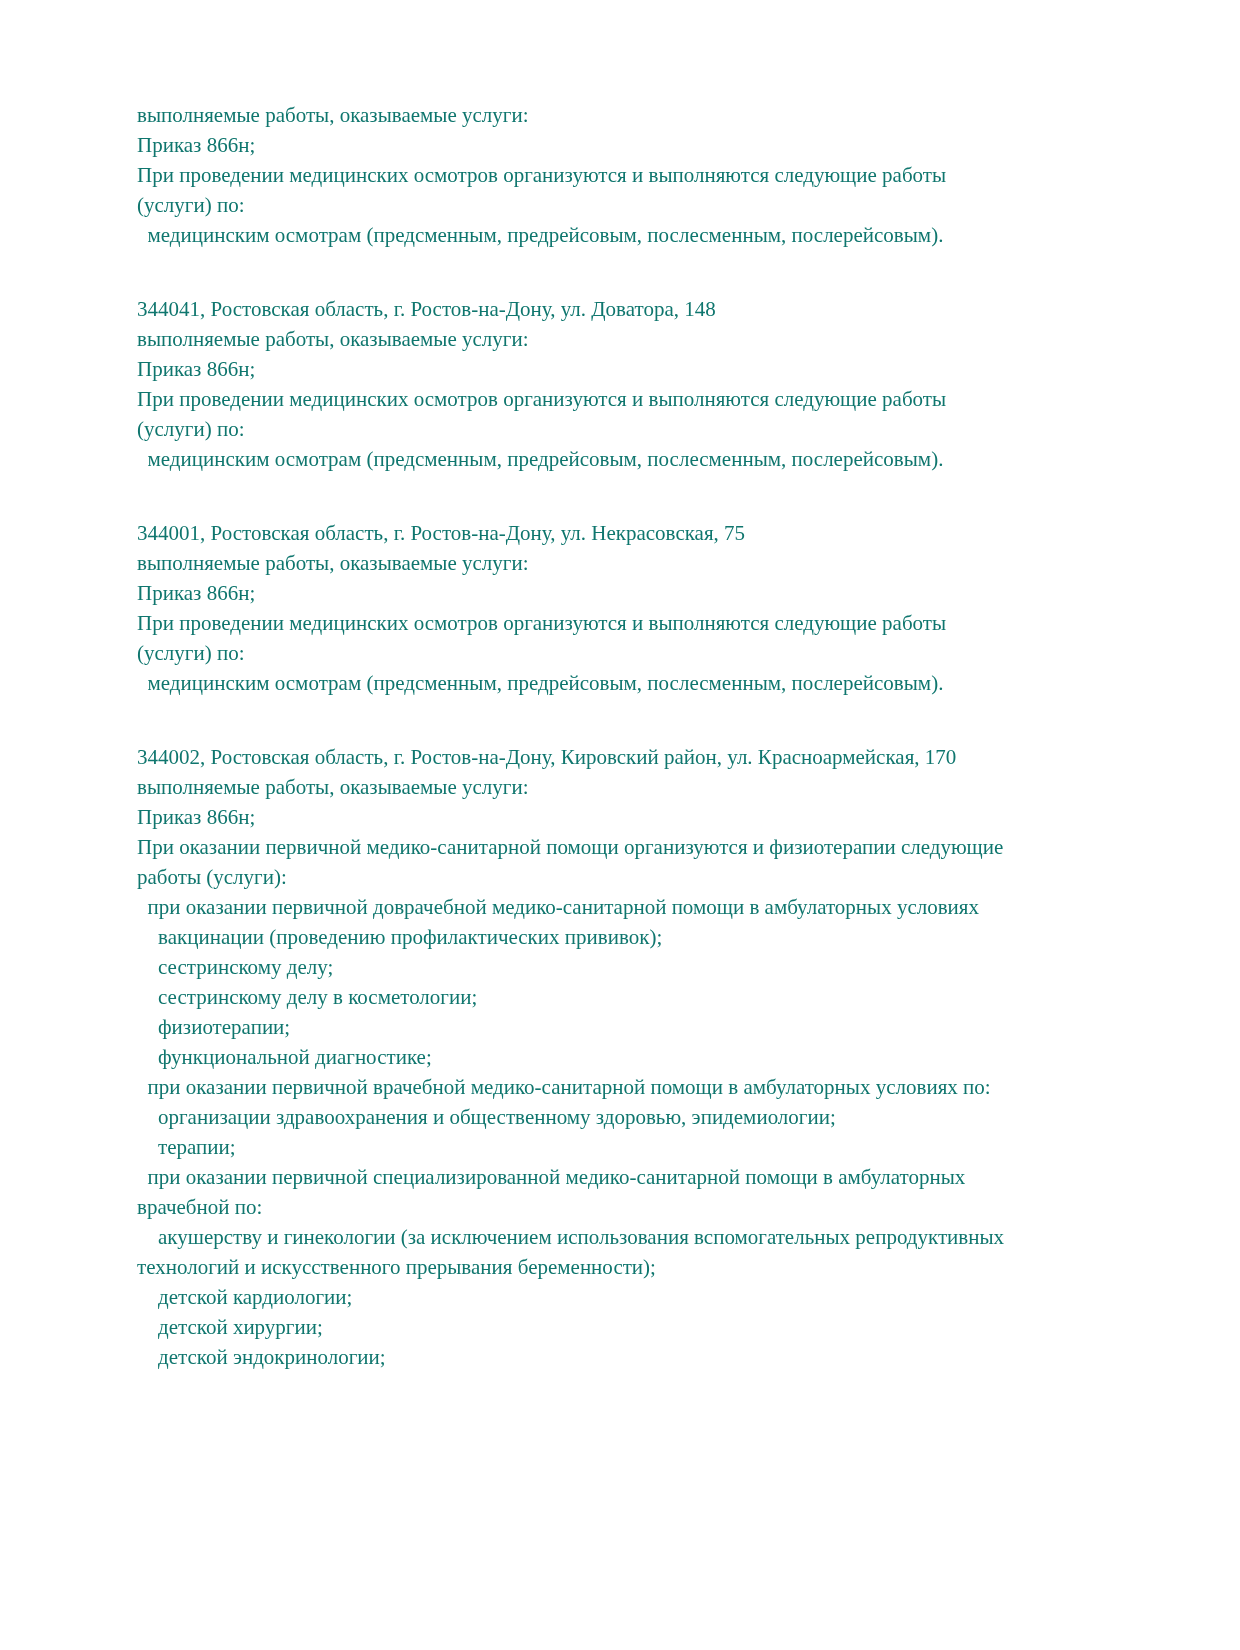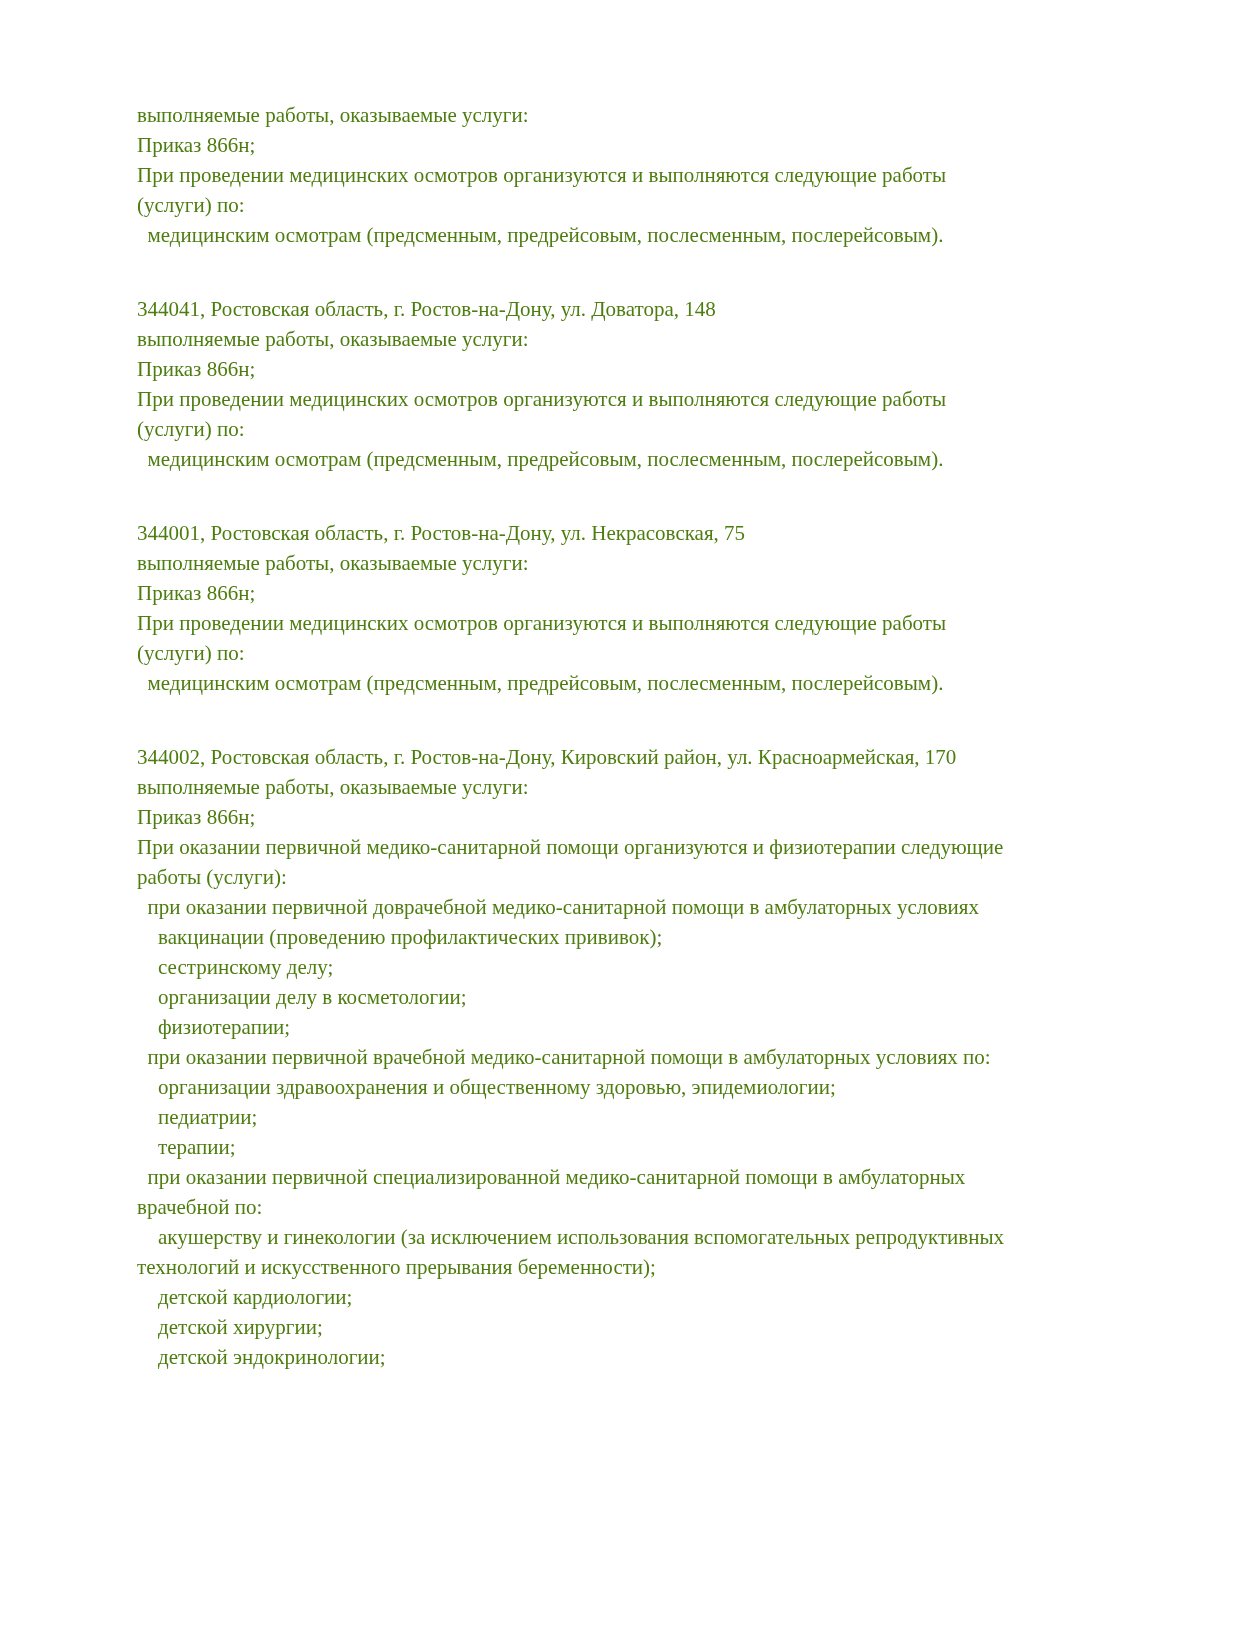--- a/index.html
+++ b/index.html
@@ -21,21 +21,21 @@
     width: 1010px;
   }
   .block {  }
   .block + .block { margin-top: 44px; }
   .line {
     font-family: "Liberation Serif", "DejaVu Serif", serif;
     font-size: 21px;
     line-height: 30px;
     height: 30px;
     white-space: pre;        
-    color: #4d7c0f;
+    color: #0f766e;
   }
 </style>
 </head>
 <body style="background: rgb(255, 255, 255); color: rgb(0, 0, 0);">
 
 <div id="doc">
     <div class="block">
       <div class="line">выполняемые работы, оказываемые услуги:</div>
       <div class="line">Приказ 866н;</div>
       <div class="line">При проведении медицинских осмотров организуются и выполняются следующие работы</div>
@@ -60,25 +60,25 @@
     </div>
     <div class="block">
       <div class="line">344002, Ростовская область, г. Ростов-на-Дону, Кировский район, ул. Красноармейская, 170</div>
       <div class="line">выполняемые работы, оказываемые услуги:</div>
       <div class="line">Приказ 866н;</div>
       <div class="line">При оказании первичной медико-санитарной помощи организуются и физиотерапии следующие</div>
       <div class="line">работы (услуги):</div>
       <div class="line">  при оказании первичной доврачебной медико-санитарной помощи в амбулаторных условиях</div>
       <div class="line">    вакцинации (проведению профилактических прививок);</div>
       <div class="line">    сестринскому делу;</div>
-      <div class="line">    организации делу в косметологии;</div>
+      <div class="line">    сестринскому делу в косметологии;</div>
       <div class="line">    физиотерапии;</div>
+      <div class="line">    функциональной диагностике;</div>
       <div class="line">  при оказании первичной врачебной медико-санитарной помощи в амбулаторных условиях по:</div>
       <div class="line">    организации здравоохранения и общественному здоровью, эпидемиологии;</div>
-      <div class="line">    педиатрии;</div>
       <div class="line">    терапии;</div>
       <div class="line">  при оказании первичной специализированной медико-санитарной помощи в амбулаторных</div>
       <div class="line">врачебной по:</div>
       <div class="line">    акушерству и гинекологии (за исключением использования вспомогательных репродуктивных</div>
       <div class="line">технологий и искусственного прерывания беременности);</div>
       <div class="line">    детской кардиологии;</div>
       <div class="line">    детской хирургии;</div>
       <div class="line">    детской эндокринологии;</div>
     </div>
   </div>

